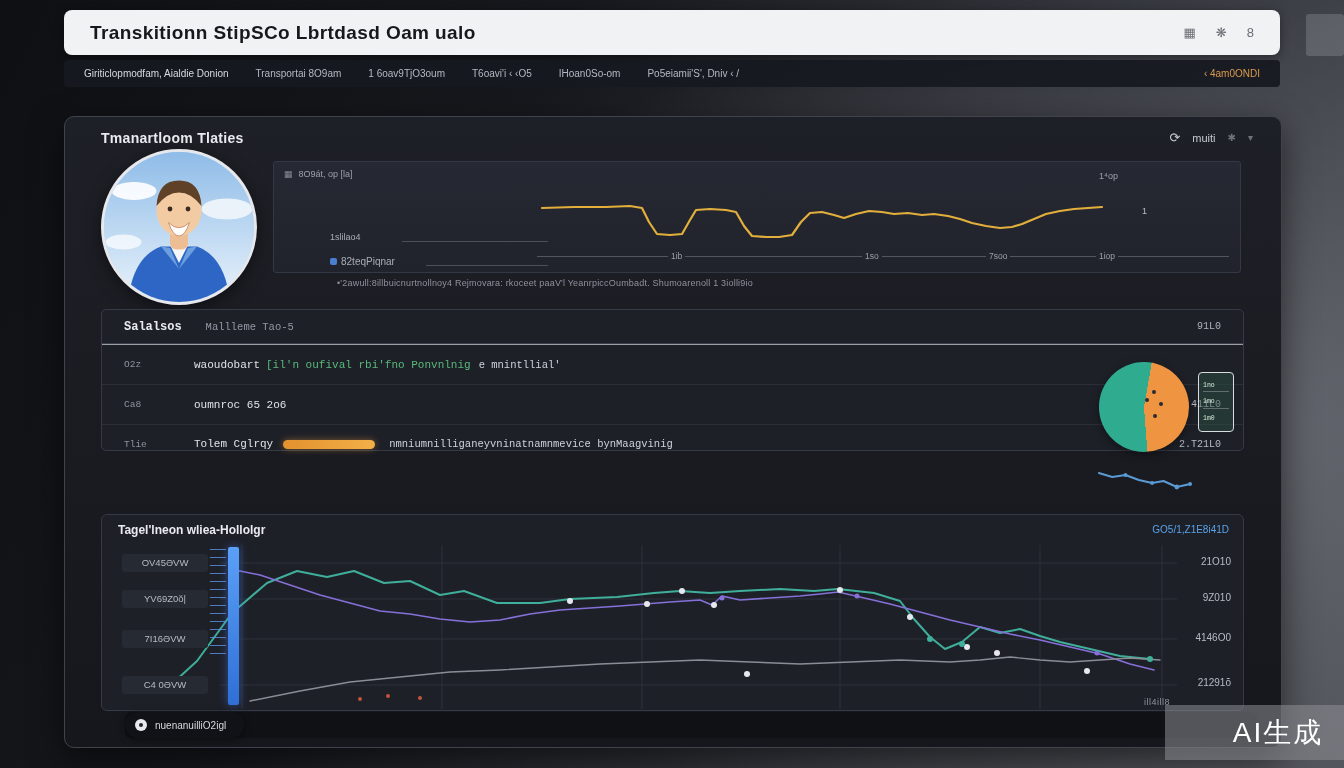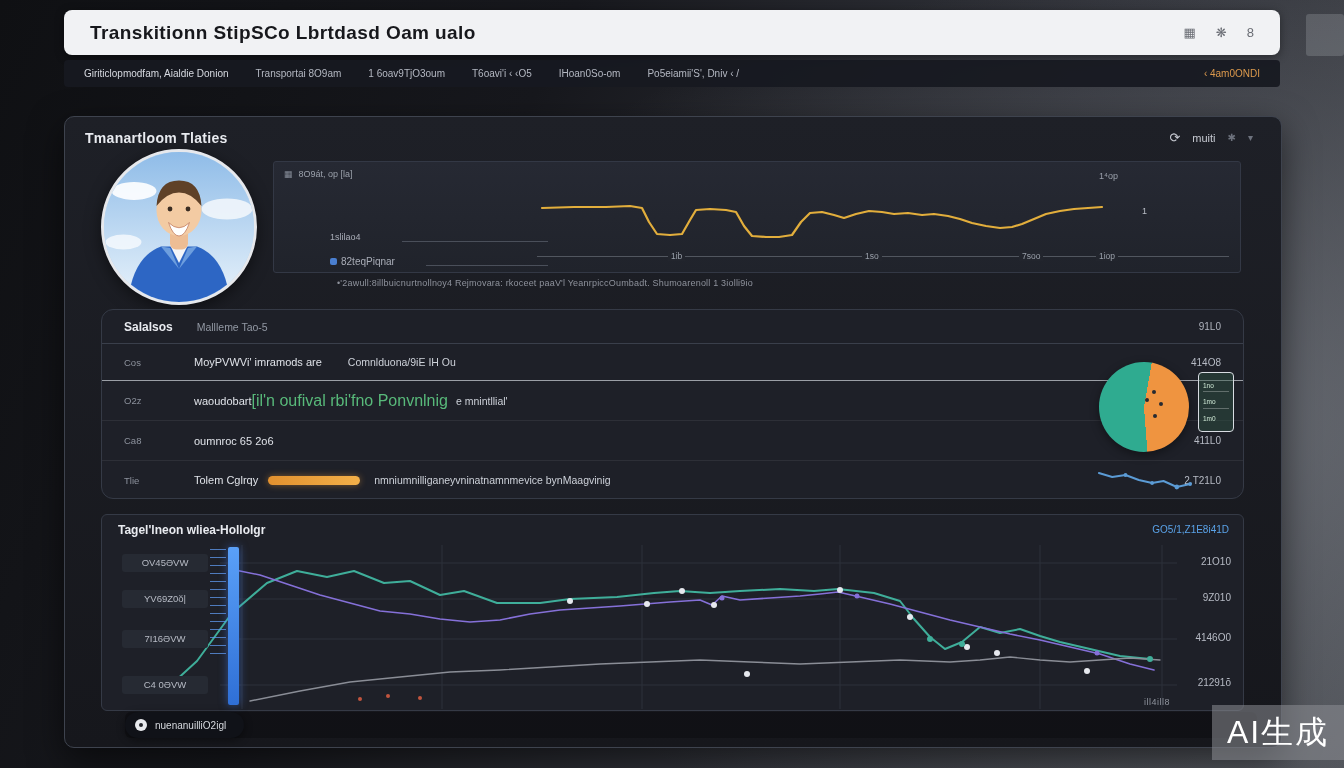--- a/index.html
+++ b/index.html
@@ -27,21 +27,21 @@
   .nav-bar{position:absolute;left:64px;top:60px;width:1216px;height:27px;background:rgba(23,25,32,.93);border-radius:4px;
     display:flex;align-items:center;gap:27px;padding:0 20px;box-sizing:border-box;font-size:10px;color:#b4b8c2;justify-content:center;}
   .nav-item{white-space:nowrap;cursor:pointer;}
   .nav-item.em{color:#d7dae1;}
   .nav-right{margin-left:auto;color:#dd9a4d;font-size:10px;cursor:pointer;}
 
   
   .main-panel{position:absolute;left:64px;top:116px;width:1216px;height:630px;
     background:linear-gradient(180deg,#1e2027,#16171c);
     border:1px solid #3e434e;border-radius:10px;box-shadow:0 12px 34px rgba(0,0,0,.55);}
-  .panel-title{position:absolute;left:20px;top:13px;font-size:14px;font-weight:700;color:#e9ebf0;letter-spacing:.3px;}
+  .panel-title{position:absolute;left:36px;top:13px;font-size:14px;font-weight:700;color:#e9ebf0;letter-spacing:.3px;}
   .panel-controls{position:absolute;right:28px;top:13px;display:flex;gap:12px;align-items:center;color:#c7cad2;font-size:11px;}
   .panel-controls .dim{color:#6d727d;font-size:10px;}
   .refresh-glyph{font-size:13px;}
 
   
   .avatar{position:absolute;left:36px;top:32px;width:150px;height:150px;border-radius:50%;
     border:3px solid #e6e8ec;overflow:hidden;background:#bcd8f0;box-shadow:0 4px 16px rgba(0,0,0,.5);}
   .avatar svg{display:block;width:100%;height:100%;}
 
   
@@ -55,35 +55,35 @@
   .mini-line-1{position:absolute;left:128px;top:79px;width:146px;height:1px;background:#4a4f5a;}
   .mini-label-2{position:absolute;left:56px;top:94px;font-size:10px;color:#a9adb7;display:flex;align-items:center;gap:4px;}
   .mini-dot{width:7px;height:7px;border-radius:2px;background:#4a7fd0;display:inline-block;}
   .mini-line-2{position:absolute;left:152px;top:103px;width:122px;height:1px;background:#4a4f5a;}
   .spark-axis{position:absolute;left:263px;top:94px;width:692px;height:1px;background:#51565f;}
   .spark-tick{position:absolute;top:89px;font-size:8.5px;color:#9aa0aa;background:#22252d;padding:0 3px;}
   .spark-svg{position:absolute;left:0;top:0;width:968px;height:112px;}
   .caption{position:absolute;left:272px;top:161px;font-size:9px;color:#8e929c;letter-spacing:.2px;}
 
   
-  .table-panel{position:absolute;left:36px;top:192px;width:1143px;height:190px;background:#1e2028;
-    border:1px solid #353a46;border-radius:12px;box-sizing:border-box;overflow:visible;}
+  .table-panel{position:absolute;left:36px;top:192px;width:1143px;height:142px;background:#1e2028;
+    border:1px solid #353a46;border-radius:5px;box-sizing:border-box;overflow:visible;font-family:Liberation Mono, monospace;}
   .table-head{height:34px;display:flex;align-items:center;padding:0 22px;border-bottom:1px solid #3a3f4b;box-sizing:border-box;}
   .table-title{font-size:12px;font-weight:700;color:#e9ebf0;}
   .table-sub{font-size:10.5px;color:#9298a3;margin-left:24px;}
   .table-headval{margin-left:auto;font-size:10px;color:#aeb2bc;}
   .trow{display:flex;align-items:center;padding:0 22px;box-sizing:border-box;position:relative;}
   .trow.r1{height:36px;}
   .trow.r2{height:40px;border-top:1px solid rgba(223,227,234,.65);}
   .trow.r3{height:40px;border-top:1px solid rgba(255,255,255,.07);}
   .trow.r4{height:39px;border-top:1px solid rgba(255,255,255,.07);}
   .trow-label{width:70px;font-size:9.5px;color:#8d929d;flex:none;}
   .trow-text{font-size:11px;color:#dfe2e8;white-space:nowrap;}
   .trow-text2{font-size:10.5px;color:#cdd1d9;margin-left:26px;white-space:nowrap;}
-  .trow-green{color:#58b97a;font-size:16px;white-space:nowrap;}
+  .trow-green{color:#58b97a;margin-left:6px;font-size:11px;white-space:nowrap;}
   .trow-value{margin-left:auto;font-size:10px;color:#b6bac4;width:120px;text-align:right;flex:none;}
   .pill{width:92px;height:9px;border-radius:5px;margin:0 10px;flex:none;
     background:linear-gradient(90deg,#e2912f,#f3b049);box-shadow:0 0 7px rgba(240,160,60,.45);}
   .pie{position:absolute;left:997px;top:52px;width:90px;height:90px;border-radius:50%;box-shadow:0 3px 10px rgba(0,0,0,.4);}
   .pie svg{position:absolute;inset:0;width:90px;height:90px;}
   .legend{position:absolute;left:1096px;top:62px;width:36px;height:60px;border:1px solid #d8dce2;border-radius:4px;
     background:rgba(46,84,66,.45);display:flex;flex-direction:column;justify-content:space-evenly;padding:2px 4px;box-sizing:border-box;}
   .legend-row{font-size:6.5px;color:#cfe9d6;border-bottom:1px solid rgba(255,255,255,.28);line-height:1.7;}
   .legend-row:last-child{border-bottom:none;}
   .row-spark{position:absolute;left:995px;top:156px;width:95px;height:26px;}
@@ -106,21 +106,21 @@
     background:linear-gradient(180deg,#5aa0f8,#2f6fd6);box-shadow:0 0 10px rgba(70,130,246,.5);cursor:grab;}
 
   
   .panel-footer{position:absolute;left:60px;right:24px;bottom:9px;height:26px;background:rgba(12,13,17,.55);border-radius:6px;}
   .footer-pill{position:absolute;left:0;top:0;height:26px;padding:0 18px 0 10px;background:#101218;border-radius:13px;
     display:flex;align-items:center;gap:8px;font-size:10px;color:#d6d9de;box-shadow:0 2px 8px rgba(0,0,0,.45);cursor:pointer;}
   .footer-dot{width:12px;height:12px;border-radius:50%;background:#e8eaee;display:inline-block;position:relative;flex:none;}
   .footer-dot::after{content:"";position:absolute;left:4px;top:4px;width:4px;height:4px;border-radius:50%;background:#23252b;}
 
   .watermark{position:absolute;right:0;bottom:8px;width:132px;height:55px;background:rgba(141,142,147,.55);
-    display:flex;align-items:center;justify-content:center;font-size:32px;color:#ffffff;font-weight:500;letter-spacing:2px;}
+    display:flex;align-items:center;justify-content:center;font-size:28px;color:#ffffff;font-weight:500;letter-spacing:2px;padding-left:47px;}
 </style>
 </head>
 <body>
 
 <div class="stage">
   <div class="corner-glow"></div>
 
   <div class="app-header">
     <div class="app-title">Transkitionn StipSCo Lbrtdasd Oam ualo</div>
     <div class="header-icons">
@@ -186,43 +186,37 @@
       <div class="mini-line-1"></div>
       <div class="mini-label-2">
         <span class="mini-dot"></span>
         <span>82teqPiqnar</span>
       </div>
       <div class="mini-line-2"></div>
 
       <div class="spark-axis"></div>
       <span class="spark-tick" style="left:394px">1ib</span>
       <span class="spark-tick" style="left:588px">1so</span>
-      <span class="spark-tick" style="left:745px">7soo</span>
+      <span class="spark-tick" style="left:712px">7soo</span>
       <span class="spark-tick" style="left:822px">1iop</span>
 
       <svg class="spark-svg" viewBox="0 0 968 112" preserveAspectRatio="none">
           <polyline points="268,46 300,45 332,45 356,44 368,46 375,60 383,72 396,73 408,72 416,58 422,48 436,47 452,48 462,50 470,64 478,74 492,75 505,75 518,73 527,60 536,51 548,50 560,53 570,56 582,52 595,49 608,50 620,52 634,51 648,53 660,52 674,54 686,57 698,61 712,64 726,66 738,65 748,62 760,57 772,52 786,49 800,47 814,46 828,45" fill="none" stroke="#e2ae3c" stroke-width="2.2" stroke-linejoin="round" stroke-linecap="round"></polyline>
         </svg>
     </div>
 
     <div class="caption">•'2awull:8illbuicnurtnollnoy4 Rejmovara: rkoceet paaV'l YeanrpiccOumbadt. Shumoarenoll 1 3iolli9io</div>
 
     <div class="table-panel">
       <div class="table-head">
         <span class="table-title">Salalsos</span>
         <span class="table-sub">Mallleme Tao-5</span>
         <span class="table-headval">91L0</span>
       </div>
 
-      <div class="trow r1">
-        <span class="trow-label">Cos</span>
-        <span class="trow-text">MoyPVWVi' imramods are</span>
-        <span class="trow-text2">Comnlduona/9iE IH Ou</span>
-        <span class="trow-value">414O8</span>
-      </div>
 
       <div class="trow r2">
         <span class="trow-label">O2z</span>
         <span class="trow-text">waoudobart</span>
         <span class="trow-green">[il'n oufival rbi'fno Ponvnlnig</span>
         <span class="trow-text2" style="margin-left:8px">e mnintllial'</span>
       </div>
 
       <div class="trow r3">
         <span class="trow-label">Ca8</span>

